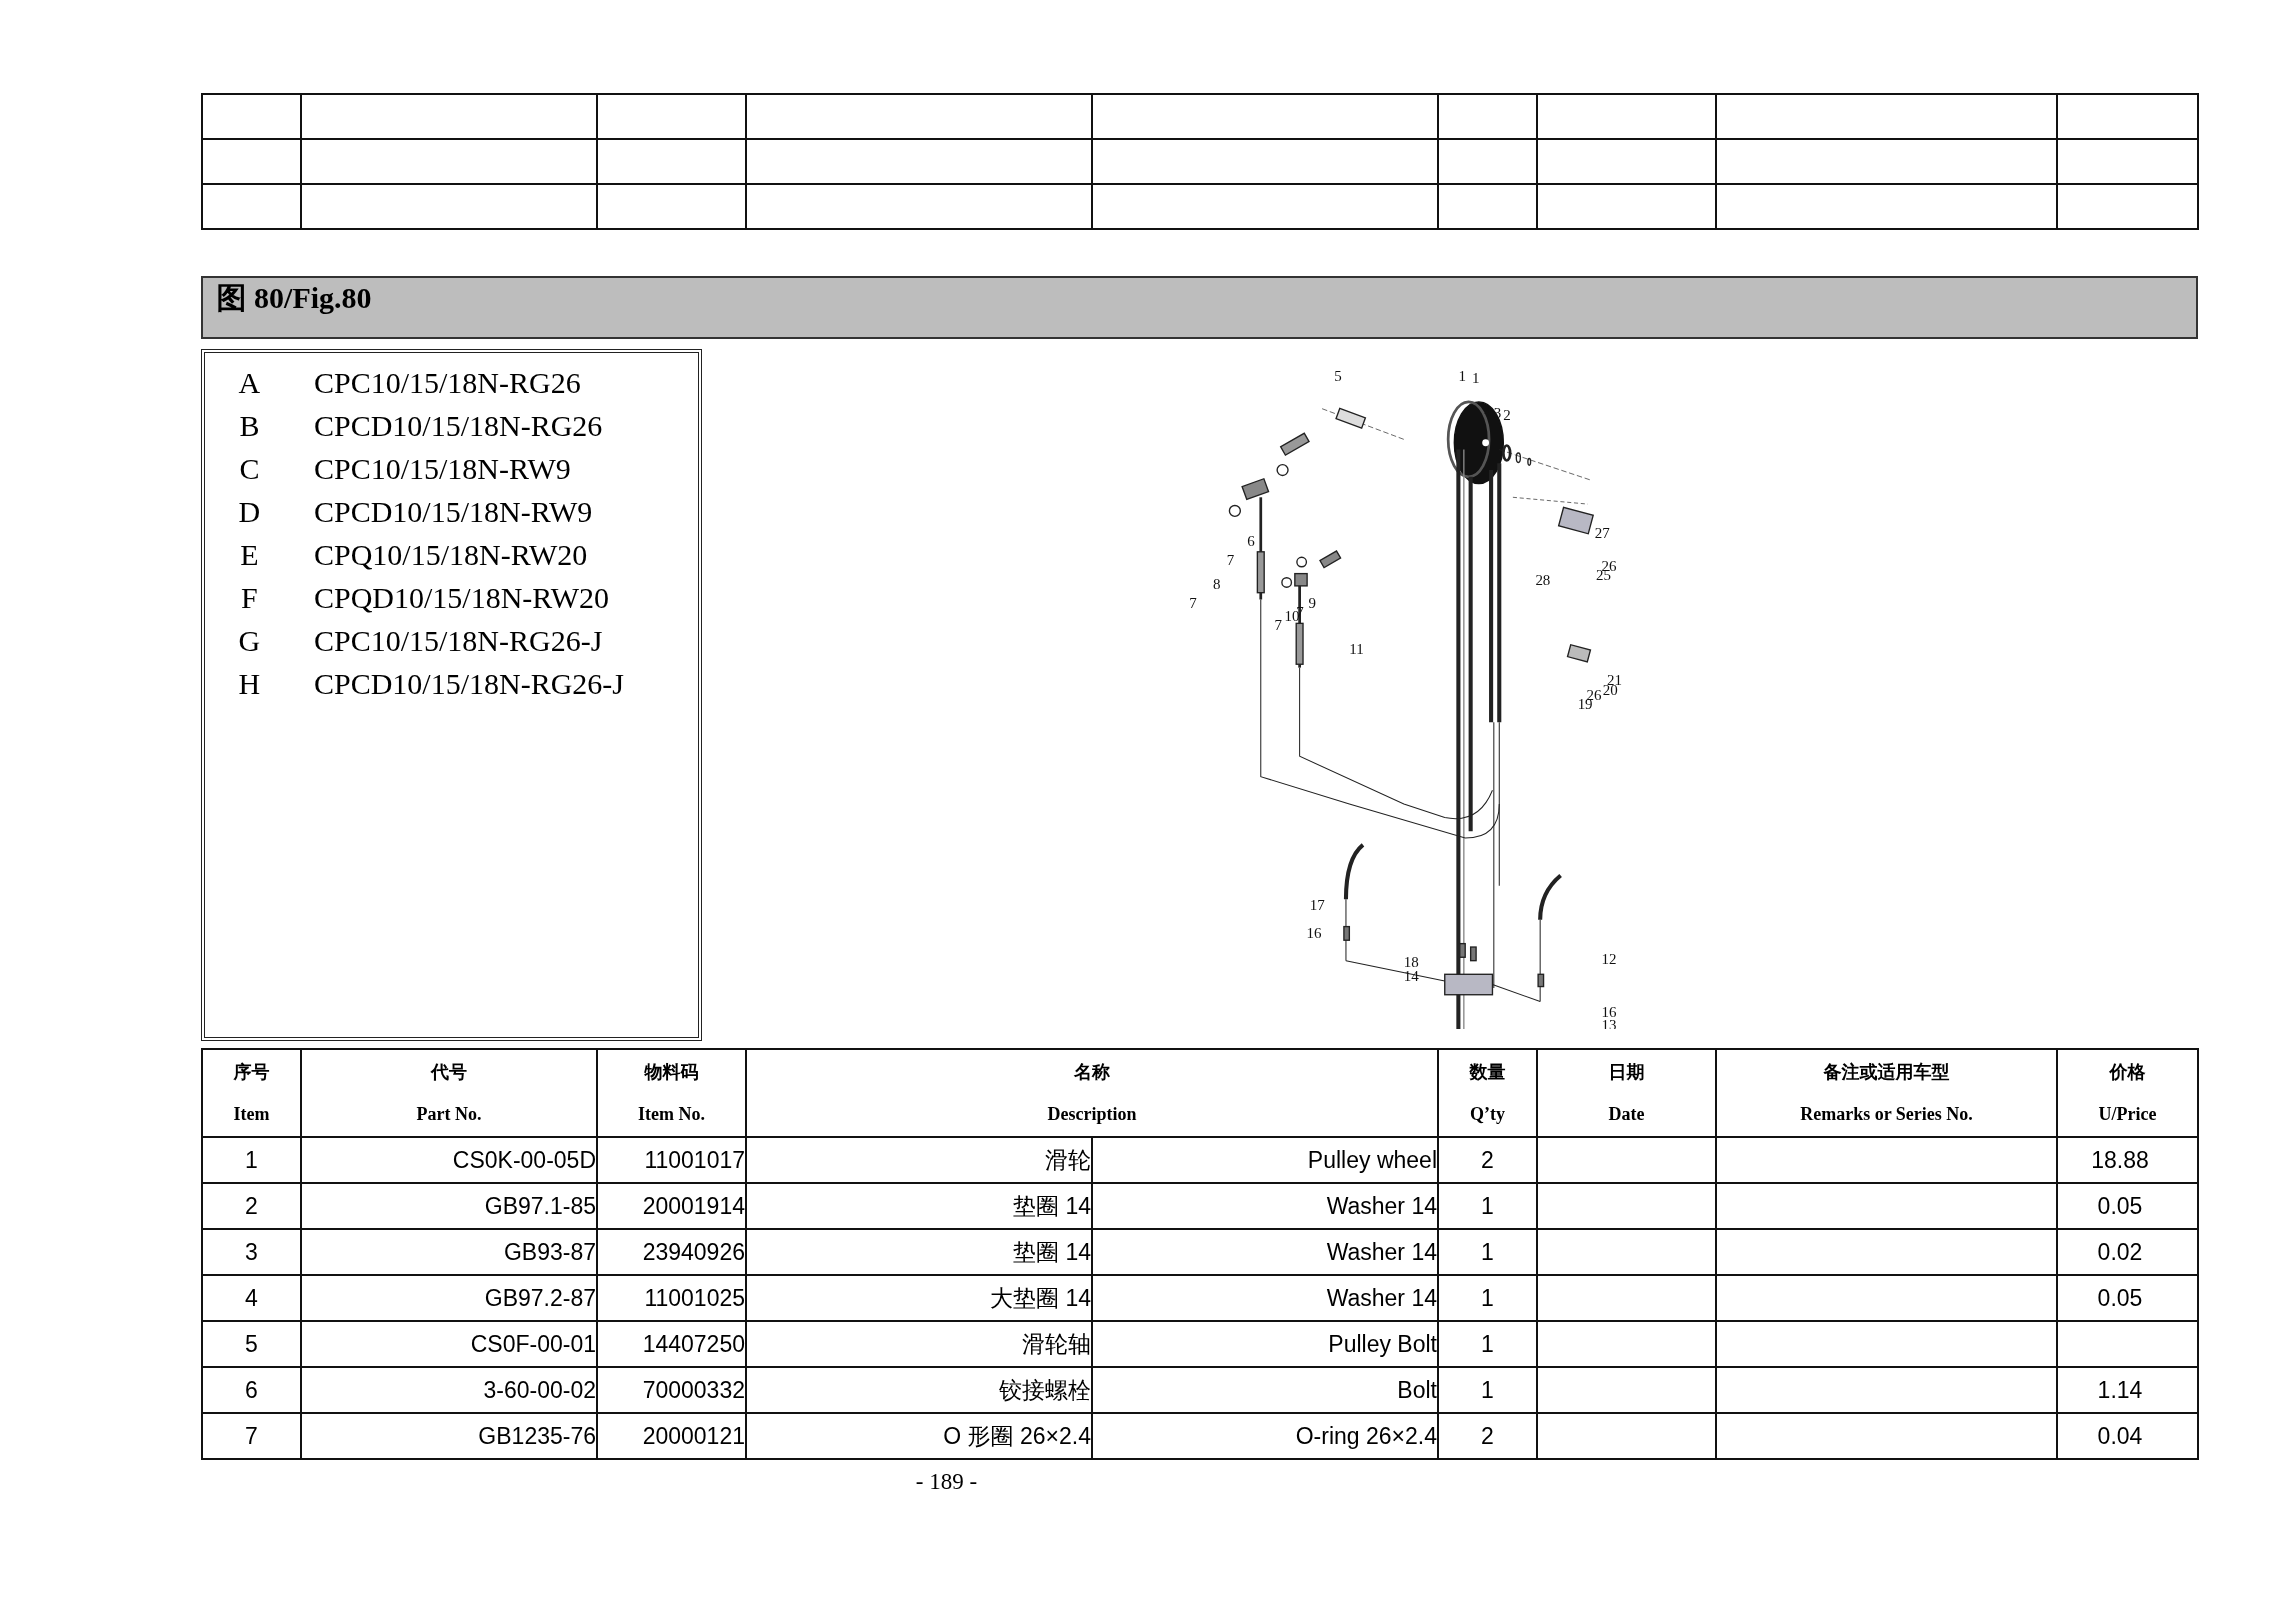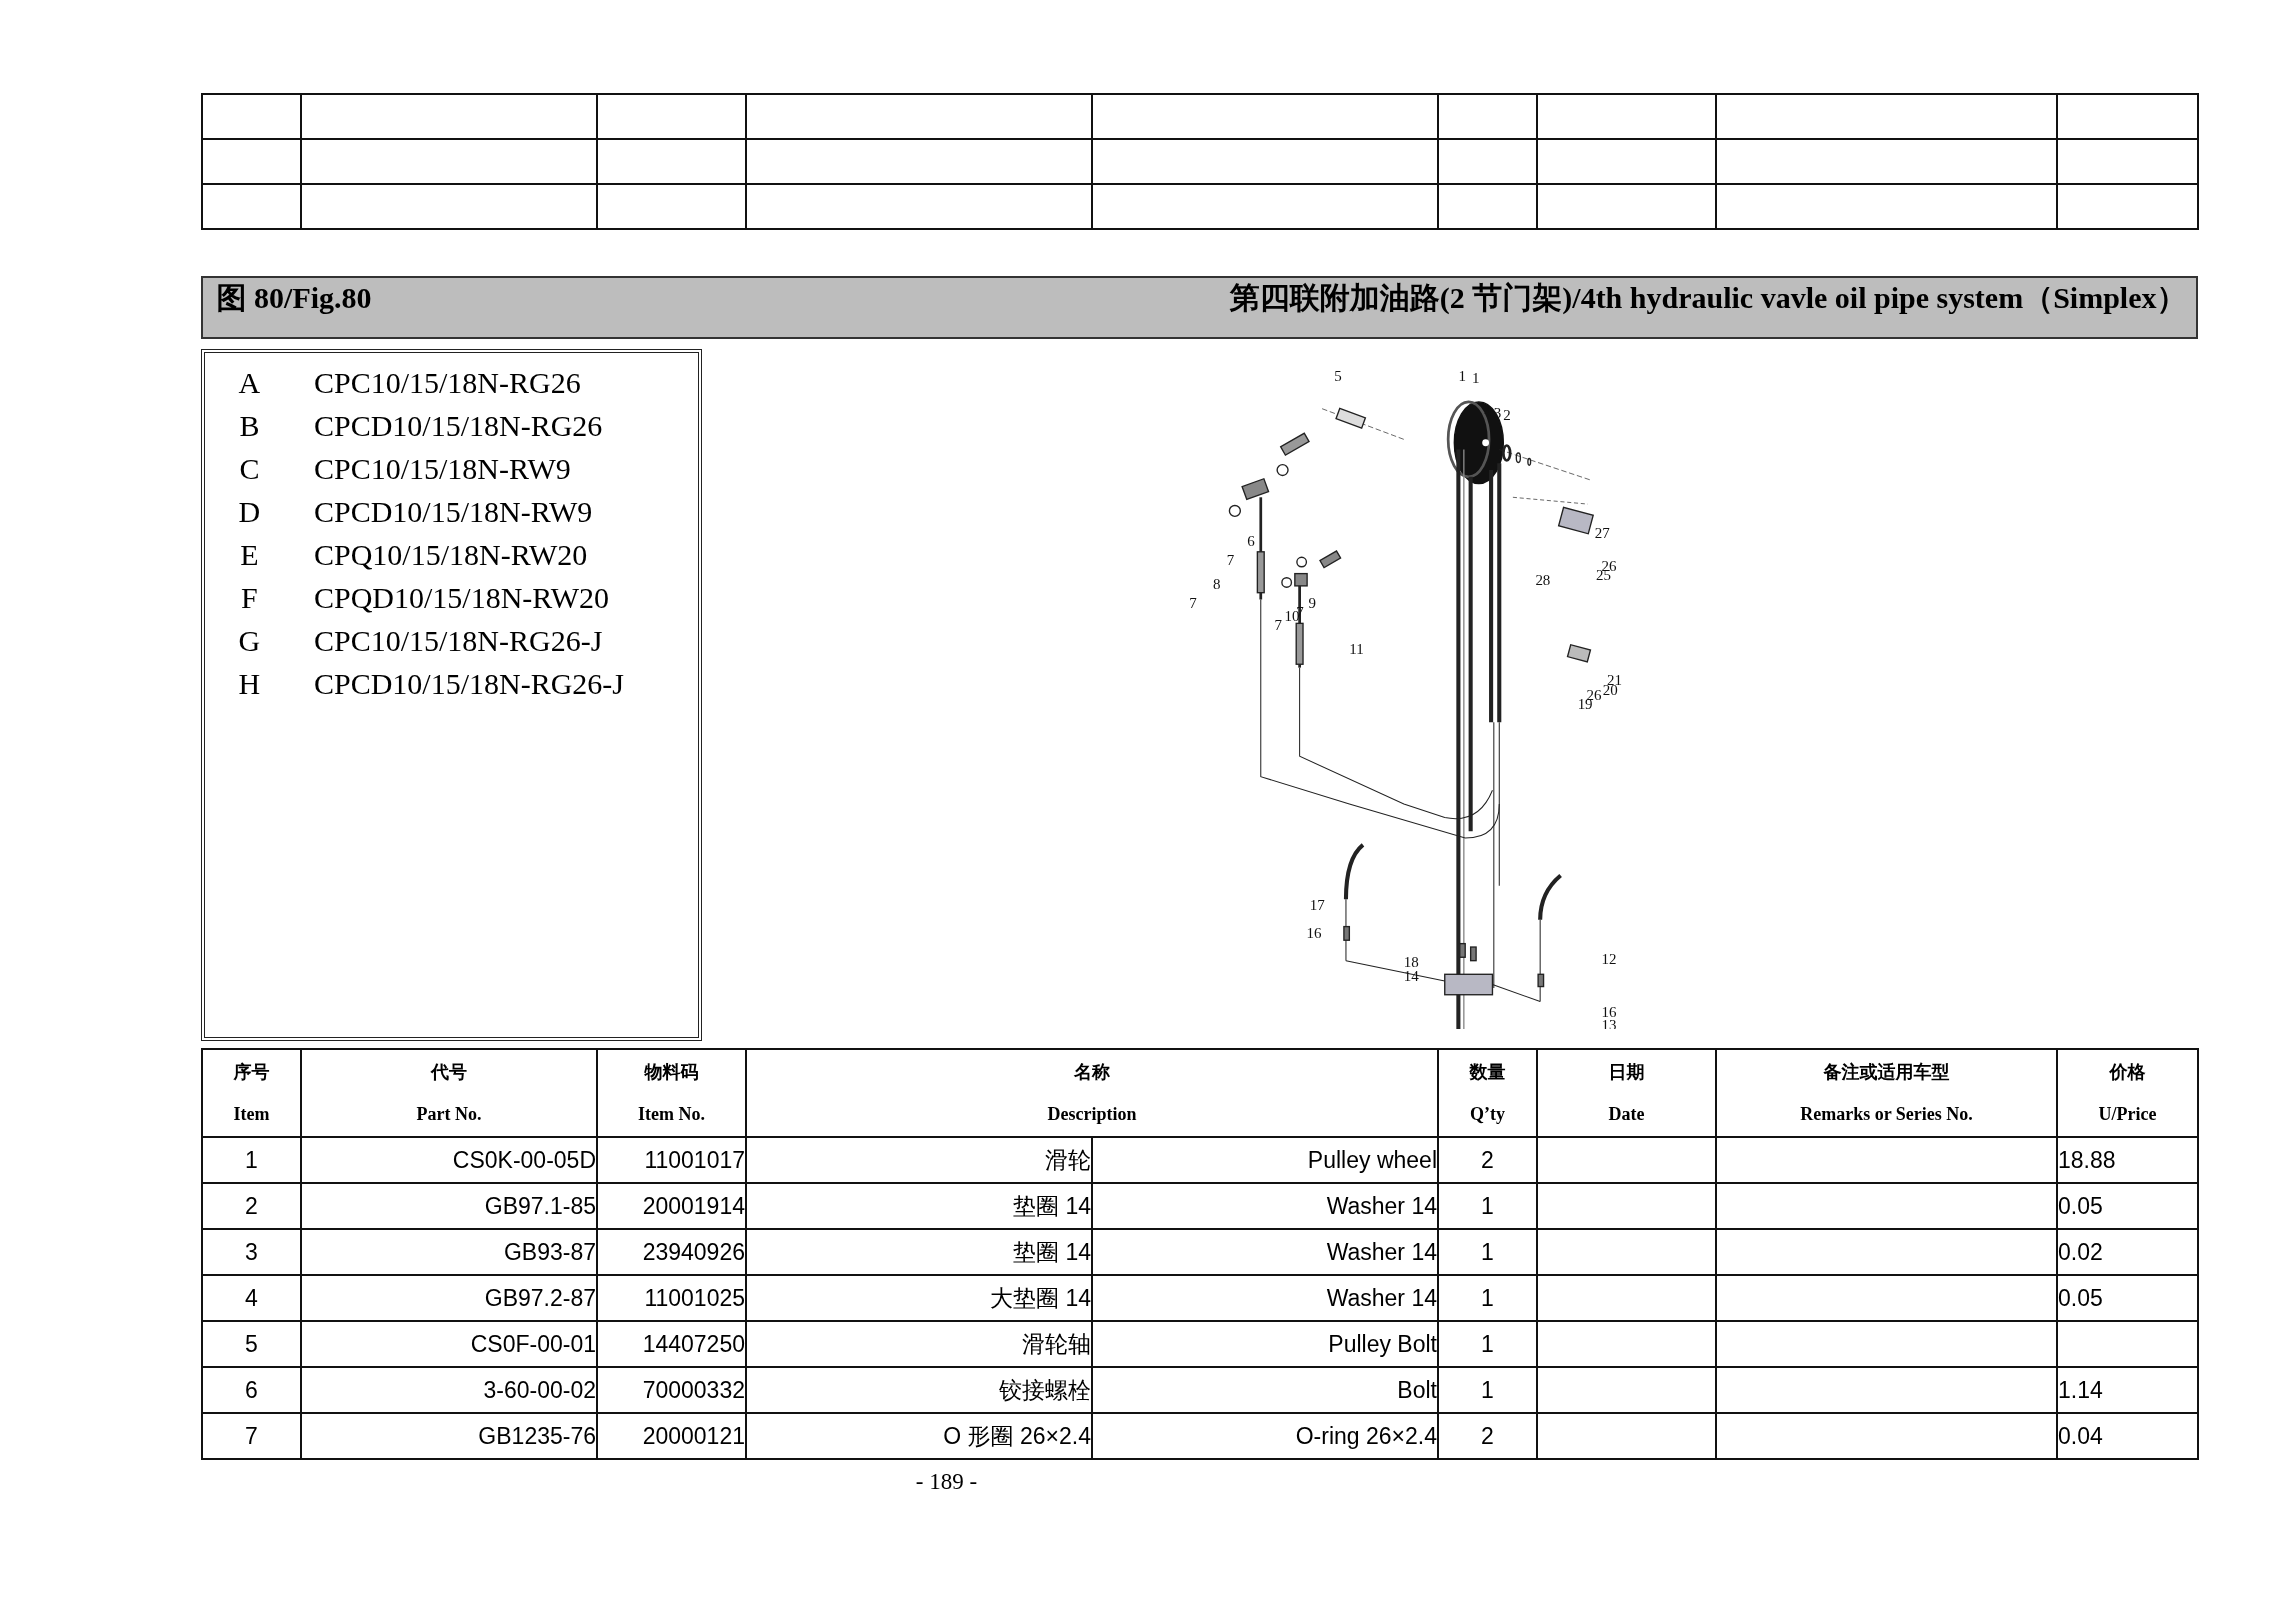--- a/index.html
+++ b/index.html
@@ -40,21 +40,21 @@
   .callout { font-family: "Liberation Serif", serif; font-size: 22px; fill: #111; }
 
   
   #parts-table { position: absolute; left: 201px; top: 1048px; width: 1996px; }
   #parts-table th { font-weight: bold; font-size: 18px; height: 86px; line-height: 42px; vertical-align: middle; }
   #parts-table th .cn { display: block; font-weight: bold; }
   #parts-table th .en { display: block; }
   #parts-table td { height: 44px; font-family: "Liberation Sans", "DejaVu Sans", sans-serif; font-size: 23px; }
   .c { text-align: center; }
   .l { text-align: right; padding-left: 13.6px !important; }
-  .r { text-align: left; padding-right: 15px !important; margin-left: 35px; }
+  .r { text-align: center; padding-right: 15px !important; margin-left: 35px; }
 
   #page-number {
     position: absolute; left: 0; width: 1893px; top: 1469px; text-align: center;
     font-size: 23px;
   }
 </style>
 </head>
 <body>
 
 <table id="top-table">
@@ -101,21 +101,20 @@
         <td></td>
         <td></td>
         <td></td>
         <td></td>
       </tr>
     </tbody>
 </table>
 
 <div id="fig-header">
   <span class="fig-num">图  80/Fig.80</span>
-  <span class="fig-title">第四联附加油路(2 节门架)/4th hydraulic vavle oil pipe system（Simplex）</span>
 </div>
 
 <div id="model-box">
     <div class="model-row">
       <span class="letter">A</span>
       <span class="name">CPC10/15/18N-RG26</span>
     </div>
     <div class="model-row">
       <span class="letter">B</span>
       <span class="name">CPCD10/15/18N-RG26</span>

